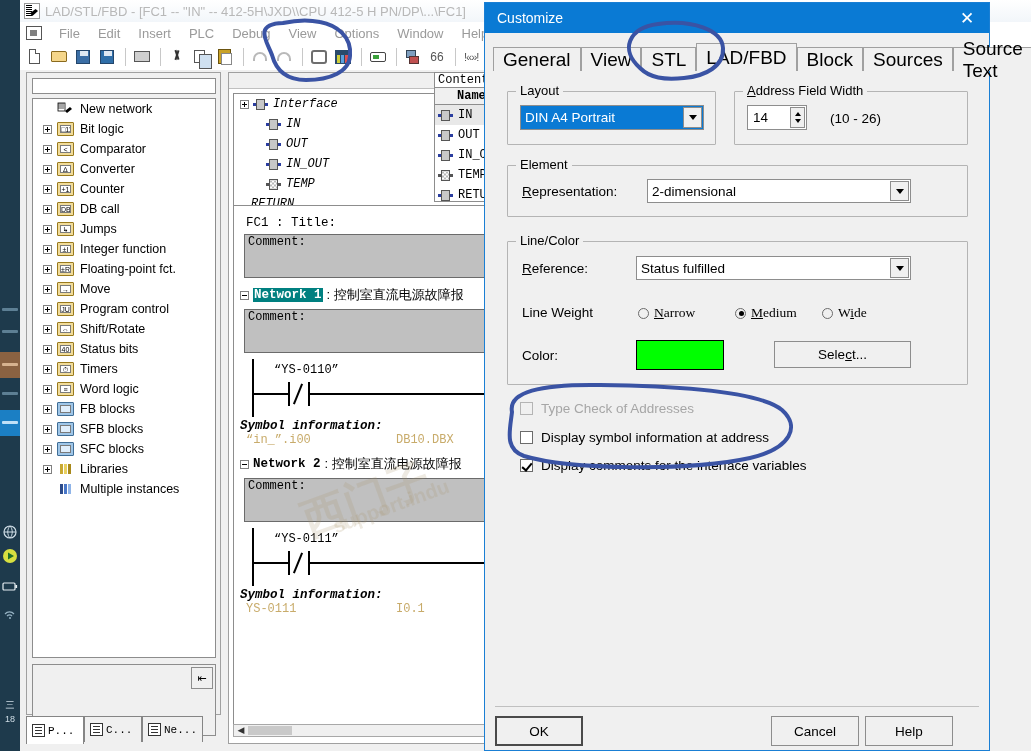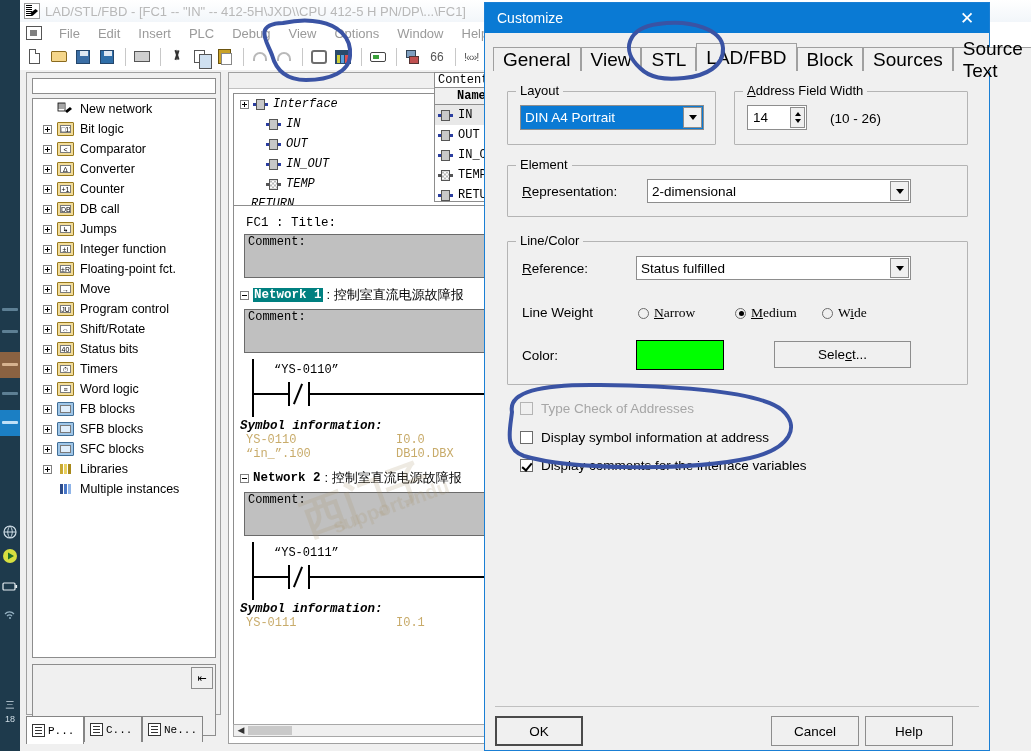--- a/index.html
+++ b/index.html
@@ -690,24 +690,20 @@
           <span class="mask"></span>
           <span class="lbl">“YS-0110”</span>
           <span class="contact">
             <span class="b1"></span>
               <span class="sl"></span>
               <span class="b2"></span>
           </span>
         </div>
         <div class="sym-head">Symbol information:</div>
         <div class="sym-row">
-          <span class="c1">YS-0110</span>
-          <span>I0.0</span>
-        </div>
-        <div class="sym-row">
           <span class="c1">“in_”.i00</span>
           <span>DB10.DBX</span>
         </div>
 
         <div class="nw-head">
           <span class="nw-exp"></span>
           <span>Network 2</span>
           <span style="font-weight:normal;font-family:'Liberation Sans',sans-serif;font-size:13px;white-space:nowrap;">: 控制室直流电源故障报</span>
         </div>
         <div class="ed-comment">Comment:</div>

